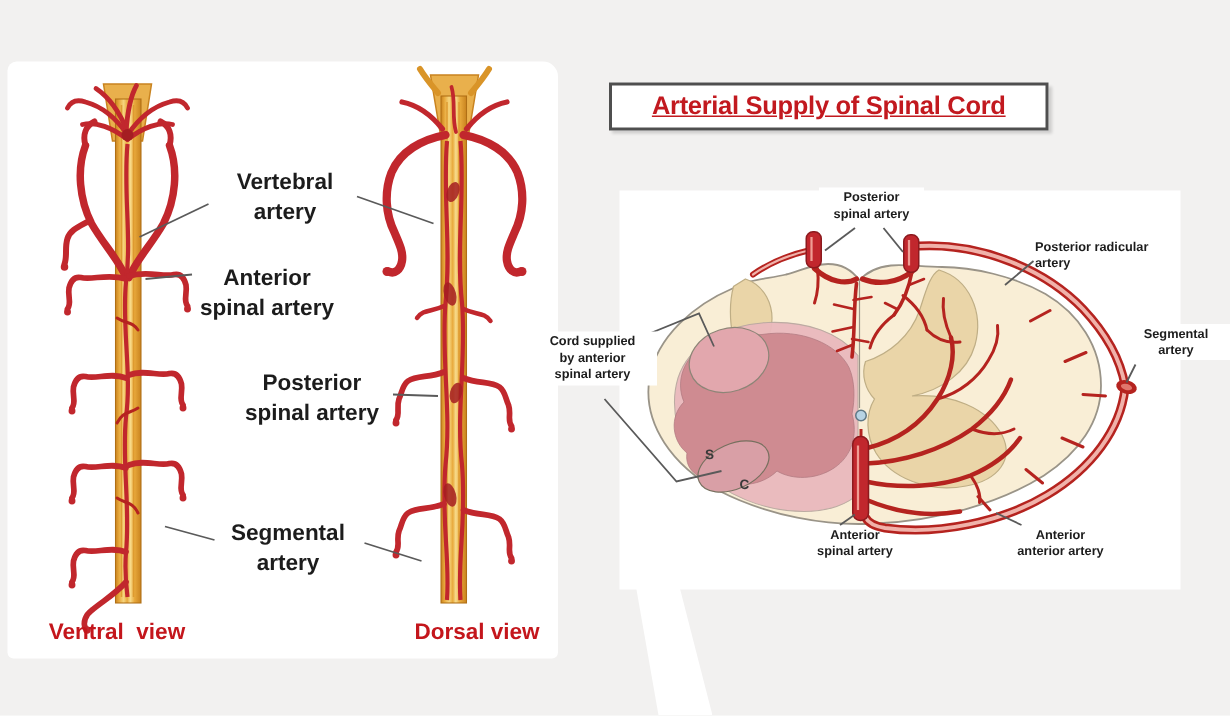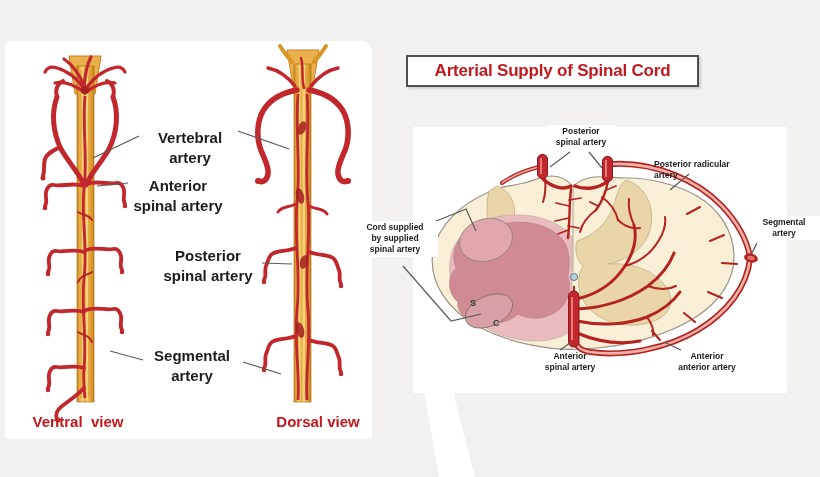--- a/index.html
+++ b/index.html
@@ -13,21 +13,21 @@
   svg.art{position:absolute;left:0;top:0;z-index:2;}
   .lbl{position:absolute;z-index:3;color:#1c1c1c;font-weight:bold;text-align:center;}
   .lbl span{display:block;}
   .big{font-size:15px;line-height:1.3;}
   .small{font-size:8.5px;line-height:1.32;background:#fff;padding:1px 2px;}
   .caption{position:absolute;z-index:3;font-size:15px;font-weight:bold;
     color:var(--view-label-red,#c4161c);text-align:center;white-space:pre;}
   #title-box{position:absolute;z-index:3;left:406px;top:55px;width:289px;height:28px;
     background:#fff;border:2px solid #4f4f4f;box-shadow:2px 2px 2px rgba(0,0,0,.15);
     color:var(--title-red,#c2191f);font-size:17px;font-weight:bold;text-align:center;
-    line-height:28px;letter-spacing:-0.2px;}
+    line-height:28px;letter-spacing:-0.2px;text-decoration:underline;}
 </style>
 </head>
 <body>
 
 <div class="stage">
 
   <div class="panel" id="left-panel"></div>
   <div class="panel" id="right-panel"></div>
   <div class="panel" id="artifact-streak"></div>
 
@@ -219,21 +219,21 @@
       <path d="M 757,243 L 751,255"></path>
       <path d="M 424,226 L 466,209 L 476,231"></path>
       <path d="M 403,266 L 451,321 L 481,314"></path>
       <path d="M 560,350 L 570,343"></path>
       <path d="M 681,350 L 664,342"></path>
     </g>
   </svg>
 
   <div id="title-box">Arterial Supply of Spinal Cord</div>
 
-  <div class="lbl big" style="left:140px;top:128px;width:100px;">
+  <div class="lbl big" style="left:140px;top:112px;width:100px;">
     <span>Vertebral</span>
     <span>artery</span>
   </div>
   <div class="lbl big" style="left:118px;top:176px;width:120px;">
     <span>Anterior</span>
     <span>spinal artery</span>
   </div>
   <div class="lbl big" style="left:148px;top:246px;width:120px;">
     <span>Posterior</span>
     <span>spinal artery</span>
@@ -243,31 +243,31 @@
     <span>artery</span>
   </div>
 
   <div class="caption" style="left:28px;top:413px;width:100px;">Ventral  view</div>
   <div class="caption" style="left:268px;top:413px;width:100px;">Dorsal view</div>
 
   <div class="lbl small" style="left:546px;top:125px;width:66px;">
     <span>Posterior</span>
     <span>spinal artery</span>
   </div>
-  <div class="lbl small" style="left:652px;top:158px;width:100px;text-align:left;background:transparent;">
+  <div class="lbl small" style="left:688px;top:158px;width:100px;text-align:left;background:transparent;">
     <span>Posterior radicular</span>
     <span>artery</span>
   </div>
   <div class="lbl small" style="left:748px;top:216px;width:68px;">
     <span>Segmental</span>
     <span>artery</span>
   </div>
   <div class="lbl small" style="left:352px;top:221px;width:82px;">
     <span>Cord supplied</span>
-    <span>by supplied</span>
+    <span>by anterior</span>
     <span>spinal artery</span>
   </div>
   <div class="lbl small" style="left:532px;top:350px;width:72px;background:transparent;">
     <span>Anterior</span>
     <span>spinal artery</span>
   </div>
   <div class="lbl small" style="left:662px;top:350px;width:86px;background:transparent;">
     <span>Anterior</span>
     <span>anterior artery</span>
   </div>

